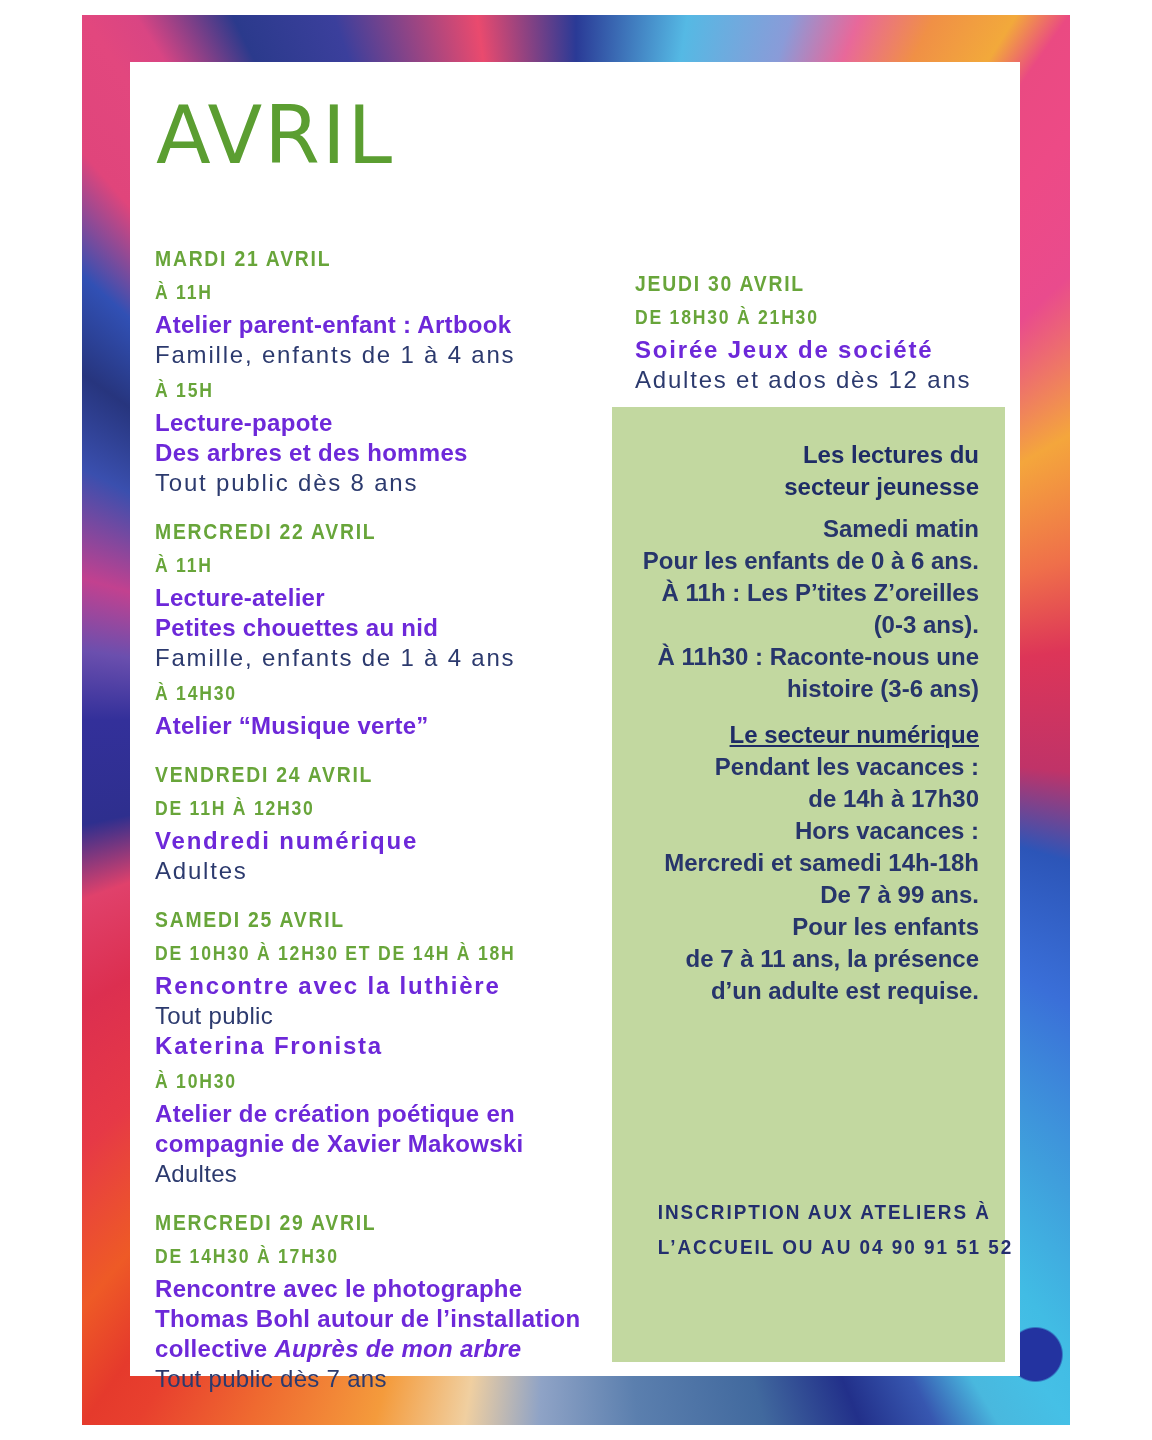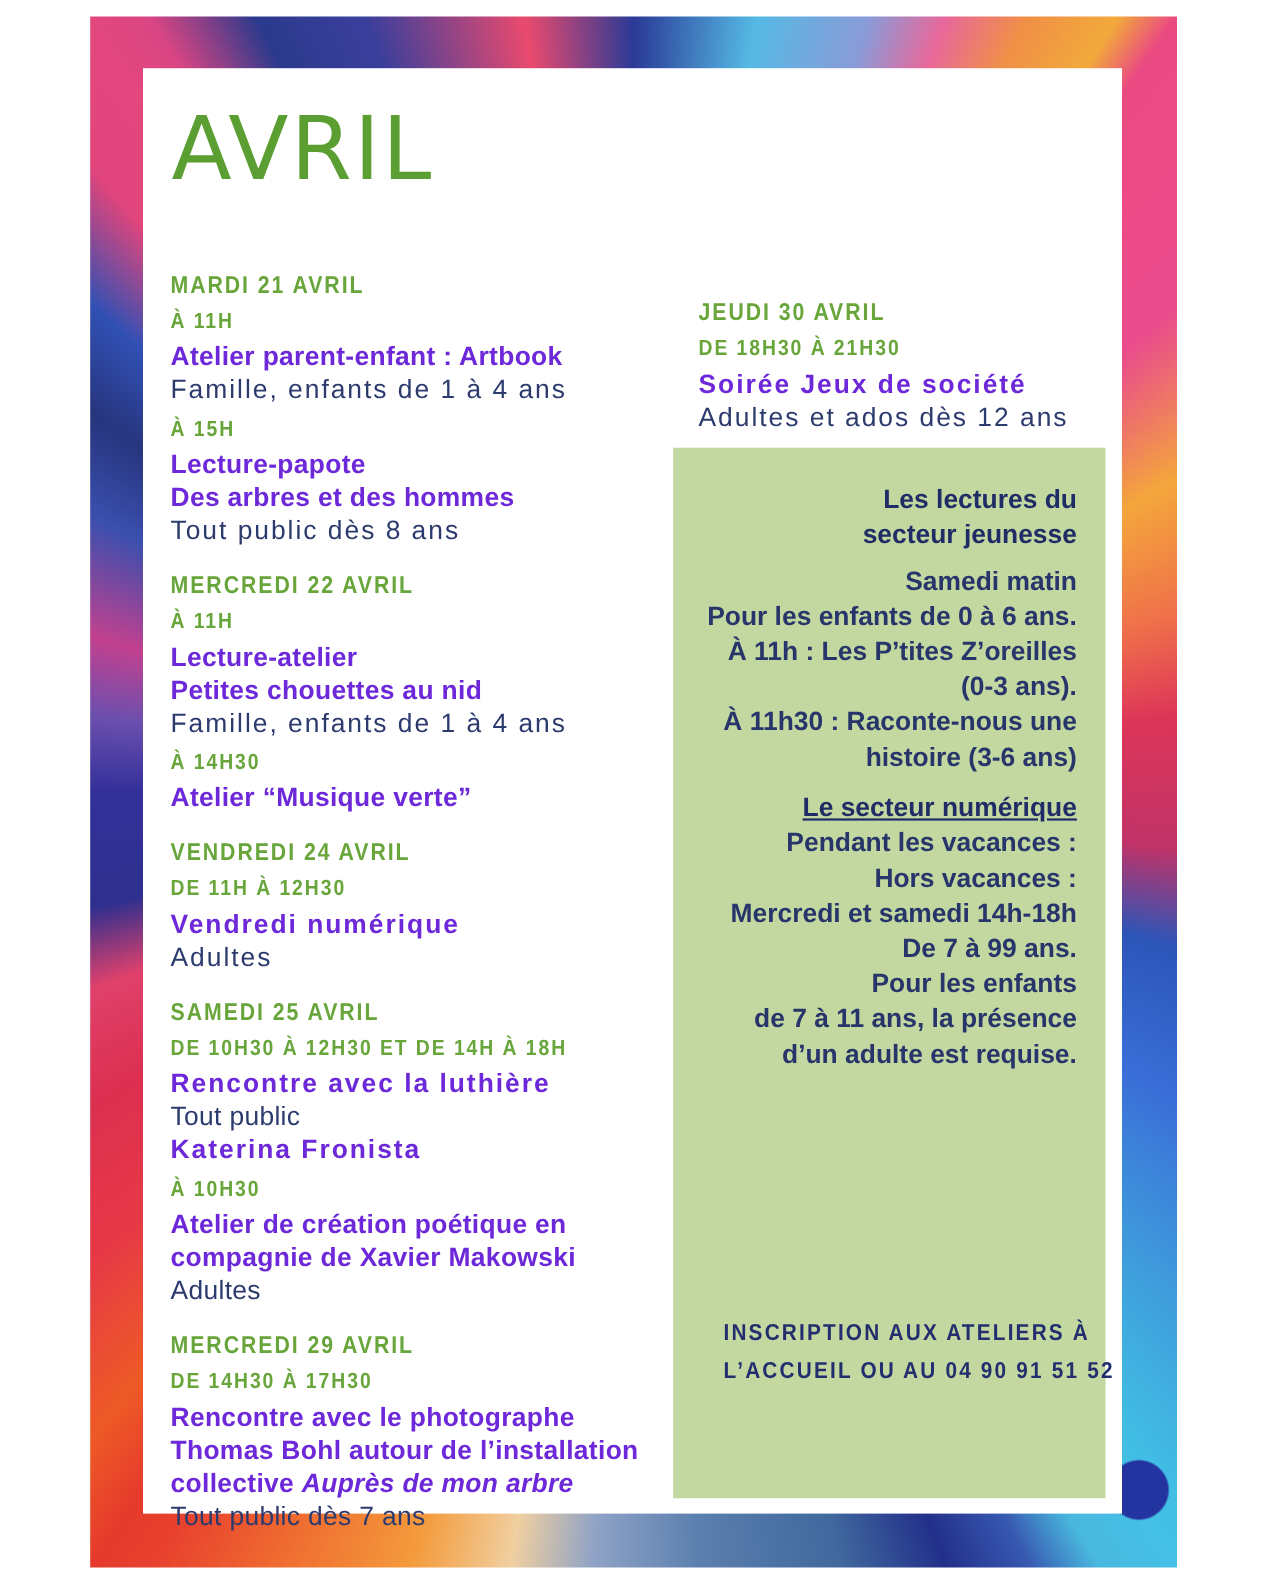--- a/index.html
+++ b/index.html
@@ -178,20 +178,21 @@
       <p class="b">secteur jeunesse</p>
       <p class="gap">Samedi matin</p>
       <p>Pour les enfants de 0 à 6 ans.</p>
       <p><span class="b">À 11h</span><span> : Les P’tites Z’oreilles</span></p>
       <p>(0-3 ans).</p>
       <p><span class="b">À 11h30</span><span> : Raconte-nous une</span></p>
       <p>histoire (3-6 ans)</p>
 
       <p class="b gap-lg">Le secteur numérique</p>
       <p>Pendant les vacances :</p>
+      <p>de 14h à 17h30</p>
       <p>Hors vacances :</p>
       <p>Mercredi et samedi 14h-18h</p>
       <p>De 7 à 99 ans.</p>
       <p>Pour les enfants</p>
       <p>de 7 à 11 ans, la présence</p>
       <p>d’un adulte est requise.</p>
 
       <div class="inscription">
         <div>INSCRIPTION AUX ATELIERS À</div>
         <div>L’ACCUEIL OU AU 04 90 91 51 52</div>

